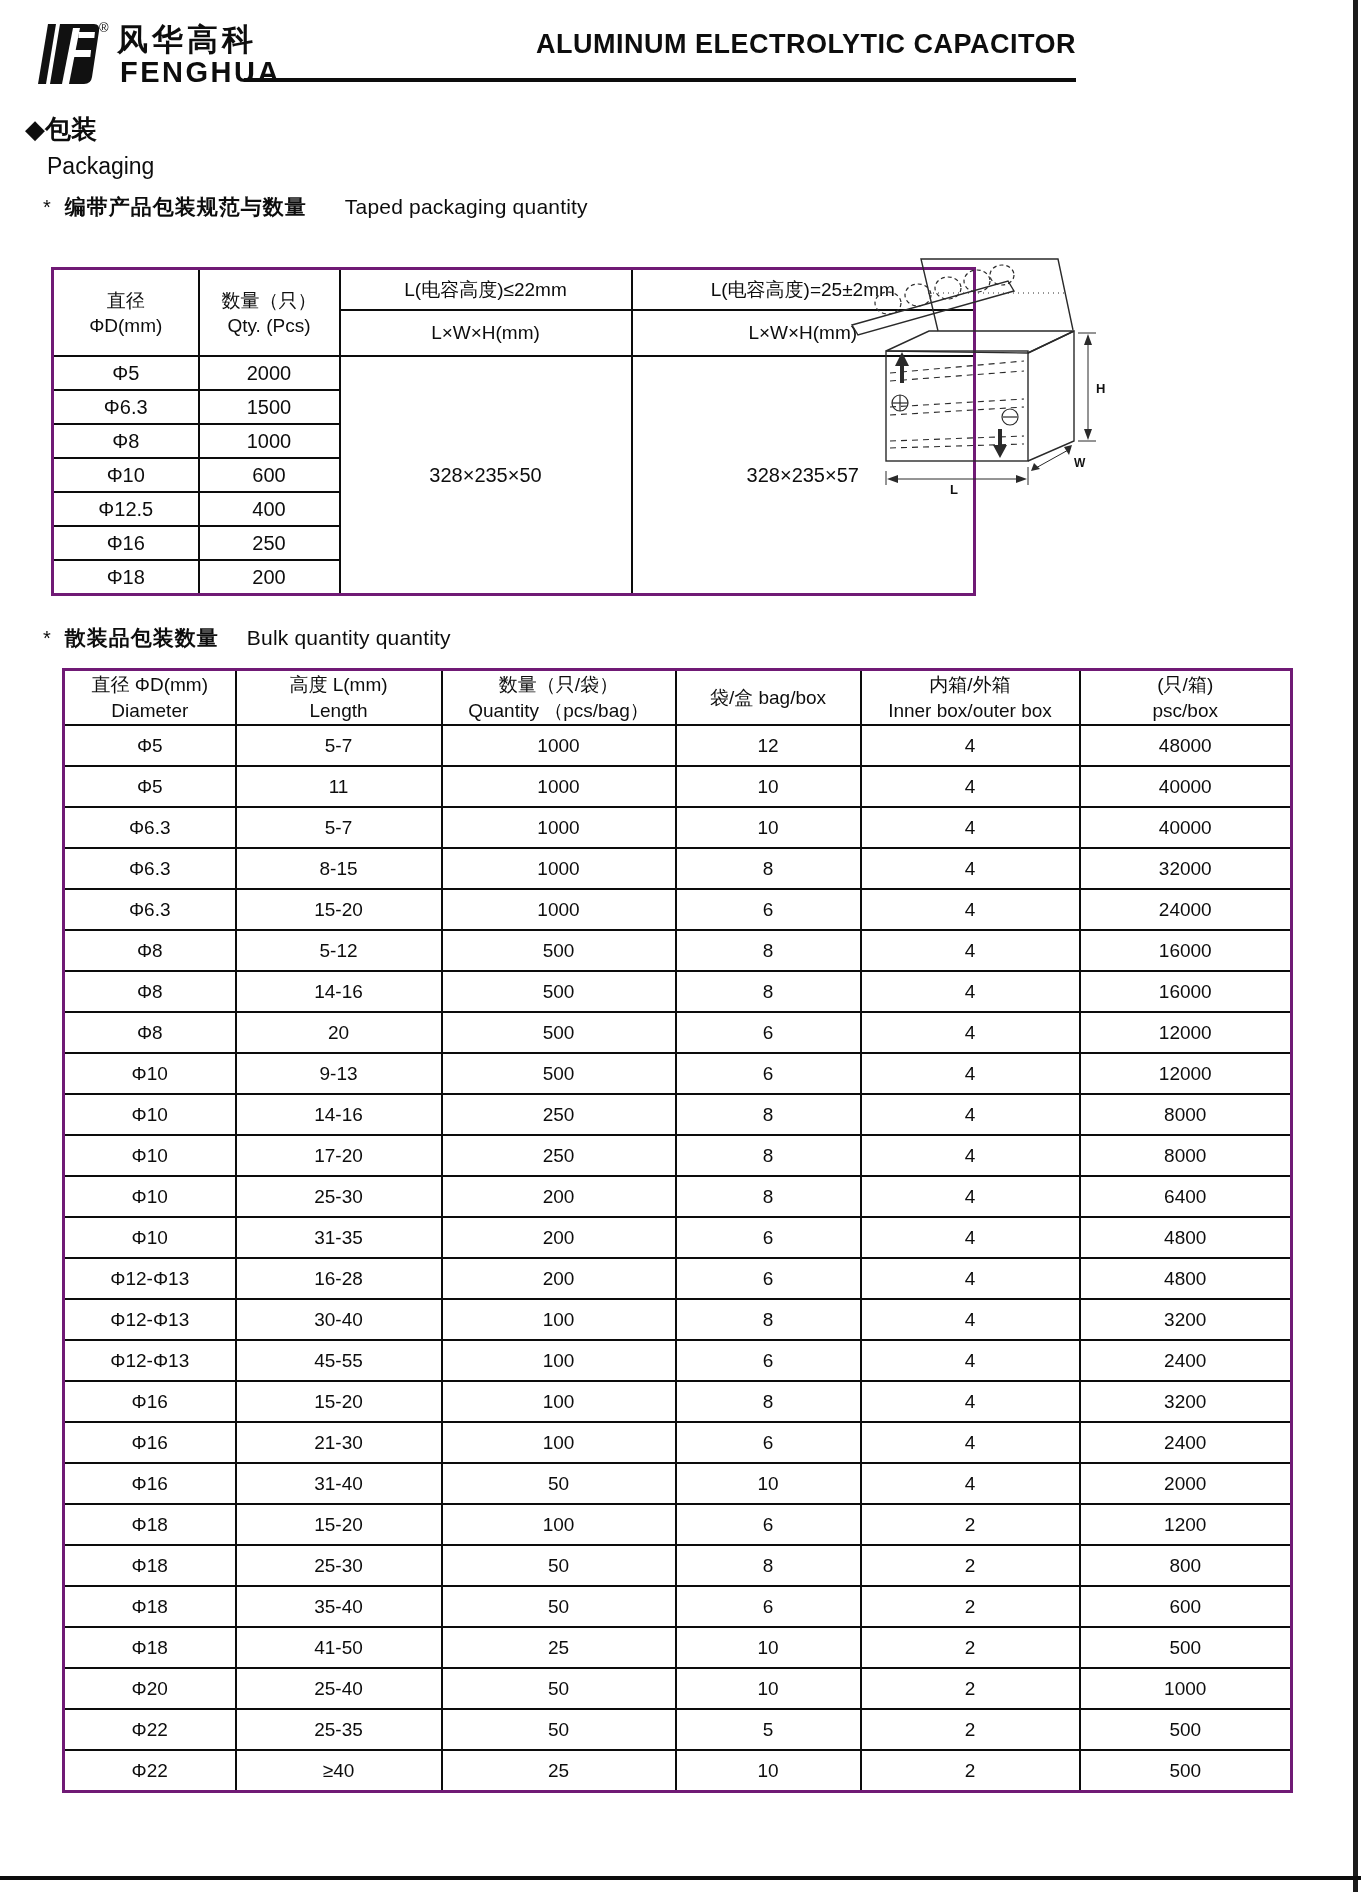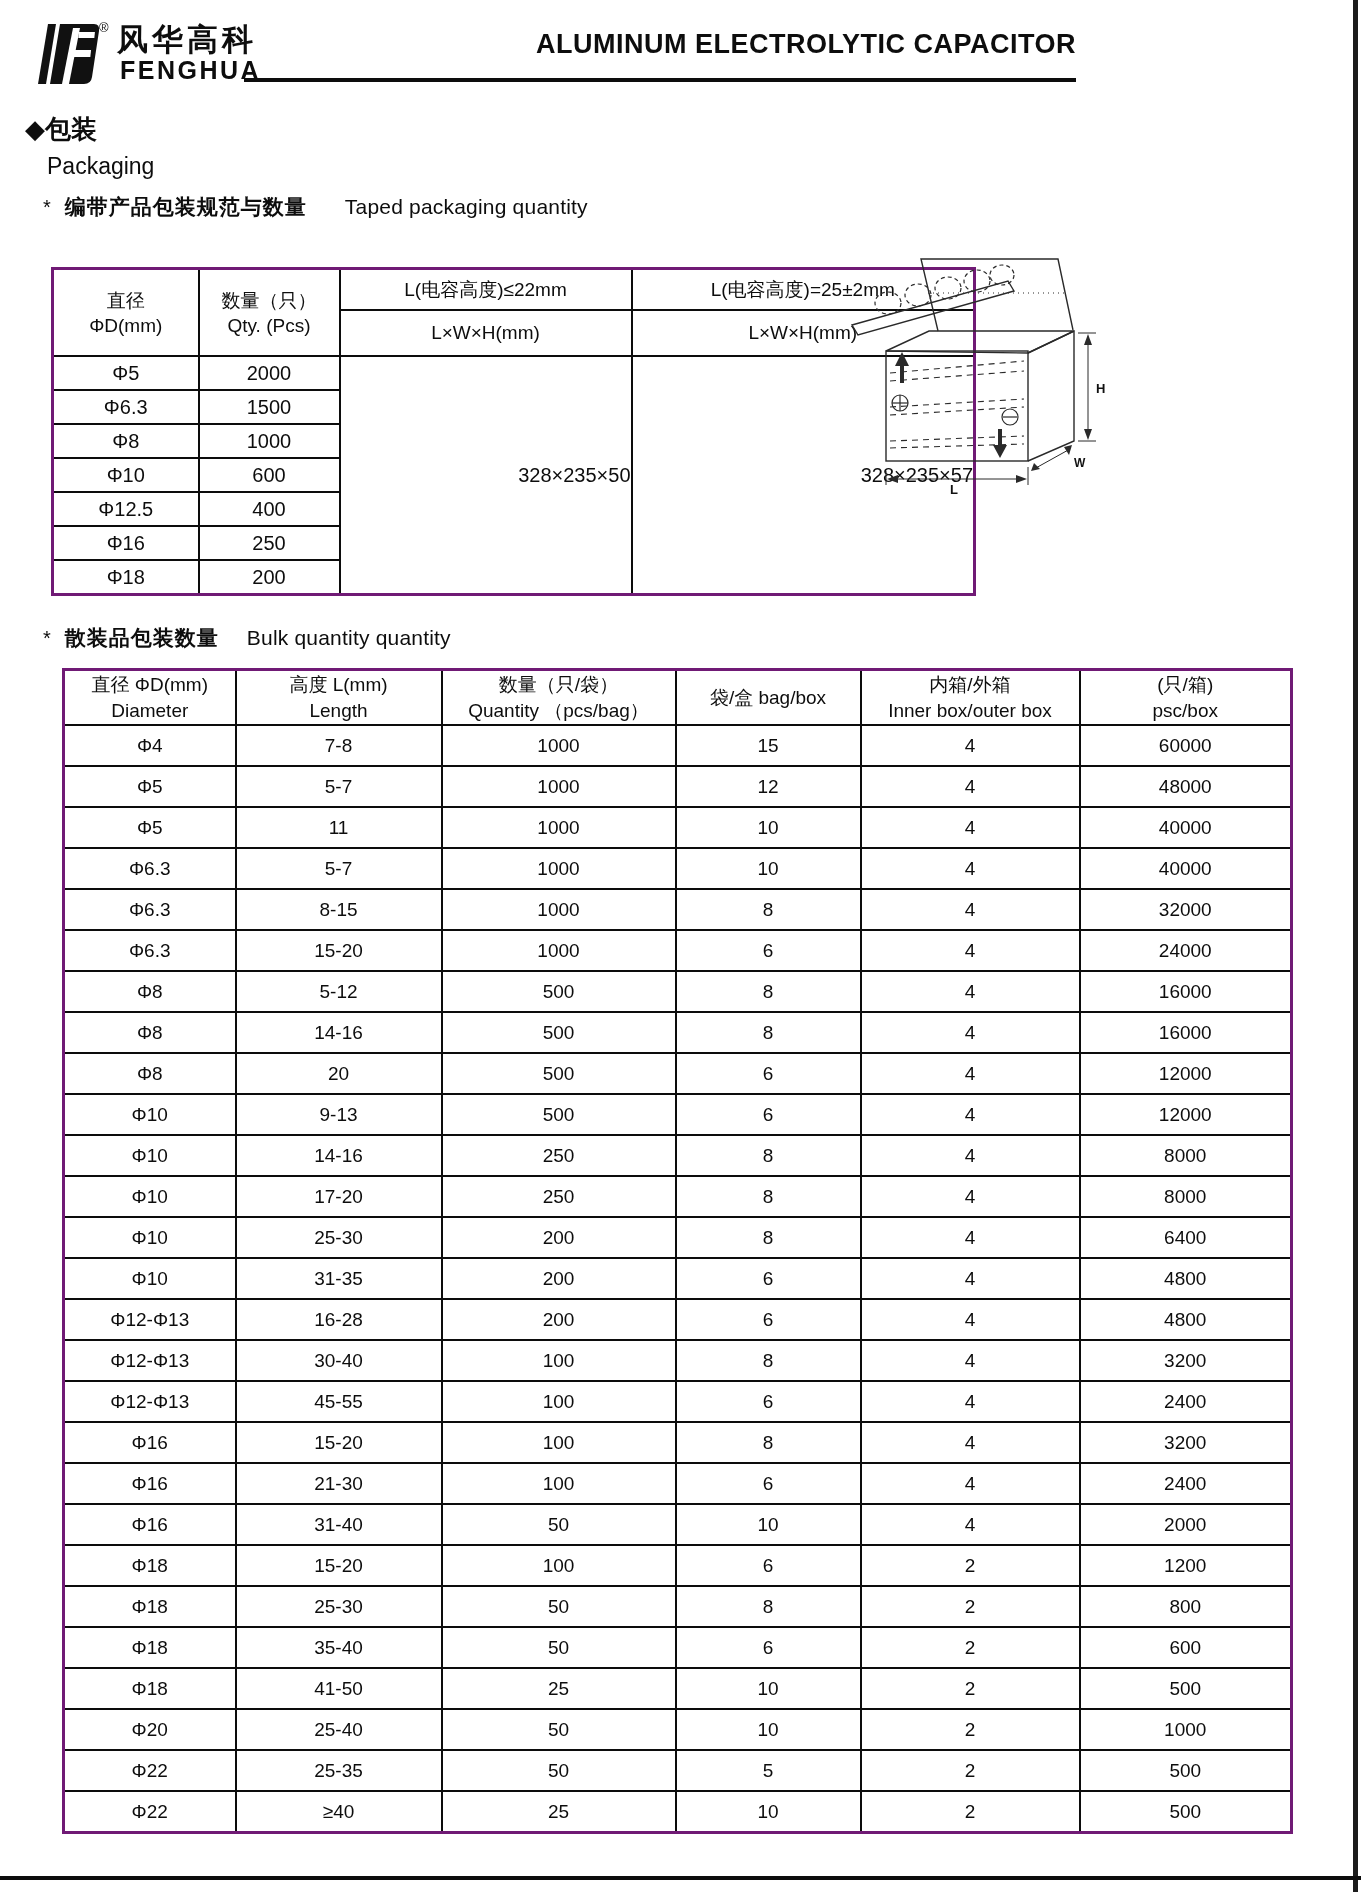--- a/index.html
+++ b/index.html
@@ -5,21 +5,21 @@
   html,body{margin:0;padding:0;background:#e8e8e8;}
   .page{
     position:relative;width:1361px;height:1892px;margin:0 auto;
     background:#ffffff;color:#0d0d0d;overflow:hidden;
     font-family:"Liberation Sans","DejaVu Sans",sans-serif;
   }
   .abs{position:absolute;}
 
   
   .brand-cn{left:117px;top:24px;font-size:31px;font-weight:bold;letter-spacing:4px;line-height:1;}
-  .brand-en{left:120px;top:58px;font-size:25px;font-weight:bold;letter-spacing:2.5px;line-height:1;}
+  .brand-en{left:120px;top:58px;font-size:29px;font-weight:bold;letter-spacing:2.5px;line-height:1;}
   .reg-mark{left:99px;top:20px;font-size:13px;}
   .page-title{left:400px;top:28px;width:676px;text-align:right;font-size:27px;font-weight:bold;letter-spacing:0.5px;line-height:1.2;}
   .header-rule{left:244px;top:78px;width:832px;height:4px;background:#0d0d0d;}
   .right-edge{left:1353px;top:0;width:5px;height:1892px;background:#1c1c1c;}
   .bottom-rule{left:0;top:1876px;width:1361px;height:4px;background:#0d0d0d;}
 
   
   .sec-cn{left:25px;top:116px;font-size:26px;font-weight:bold;line-height:1;}
   .sec-en{left:47px;top:155px;font-size:23px;line-height:1;}
   .subtitle{display:flex;align-items:baseline;font-size:21px;line-height:1;}
@@ -36,21 +36,21 @@
   .t1,.t2{border:3px solid #701a75;}
 
   .t1{left:51px;top:267px;width:922px;}
   .t1 thead th{font-size:19px;}
   .t1 .hr1 th{height:39px;}
   .t1 .hr2 th{height:44px;}
   .t1 .dual{height:87px;}
   .t1 .dual .ln{display:block;line-height:1;}
   .t1 .dual .ln+.ln{margin-top:6px;}
   .t1 tbody td{height:32px;font-size:20px;}
-  .t1 td.size-cell{font-size:20px;text-align:right;}
+  .t1 td.size-cell{font-size:20px;}
 
   .t2{left:62px;top:668px;width:1228px;}
   .t2 th{height:53px;font-size:19px;}
   .t2 th .hl{display:block;line-height:1.35;}
   .t2 tbody td{height:39px;font-size:19px;}
 
   
   .diagram{left:850px;top:245px;width:330px;height:250px;}
   .diagram svg{display:block;}
 </style>
@@ -260,28 +260,20 @@
             <span class="hl">Inner box/outer box</span>
           </th>
           <th>
             <span class="hl">(只/箱)</span>
             <span class="hl">psc/box</span>
           </th>
         </tr>
     </thead>
     <tbody>
         <tr>
-          <td>Φ4</td>
-          <td>7-8</td>
-          <td>1000</td>
-          <td>15</td>
-          <td>4</td>
-          <td>60000</td>
-        </tr>
-        <tr>
           <td>Φ5</td>
           <td>5-7</td>
           <td>1000</td>
           <td>12</td>
           <td>4</td>
           <td>48000</td>
         </tr>
         <tr>
           <td>Φ5</td>
           <td>11</td>

